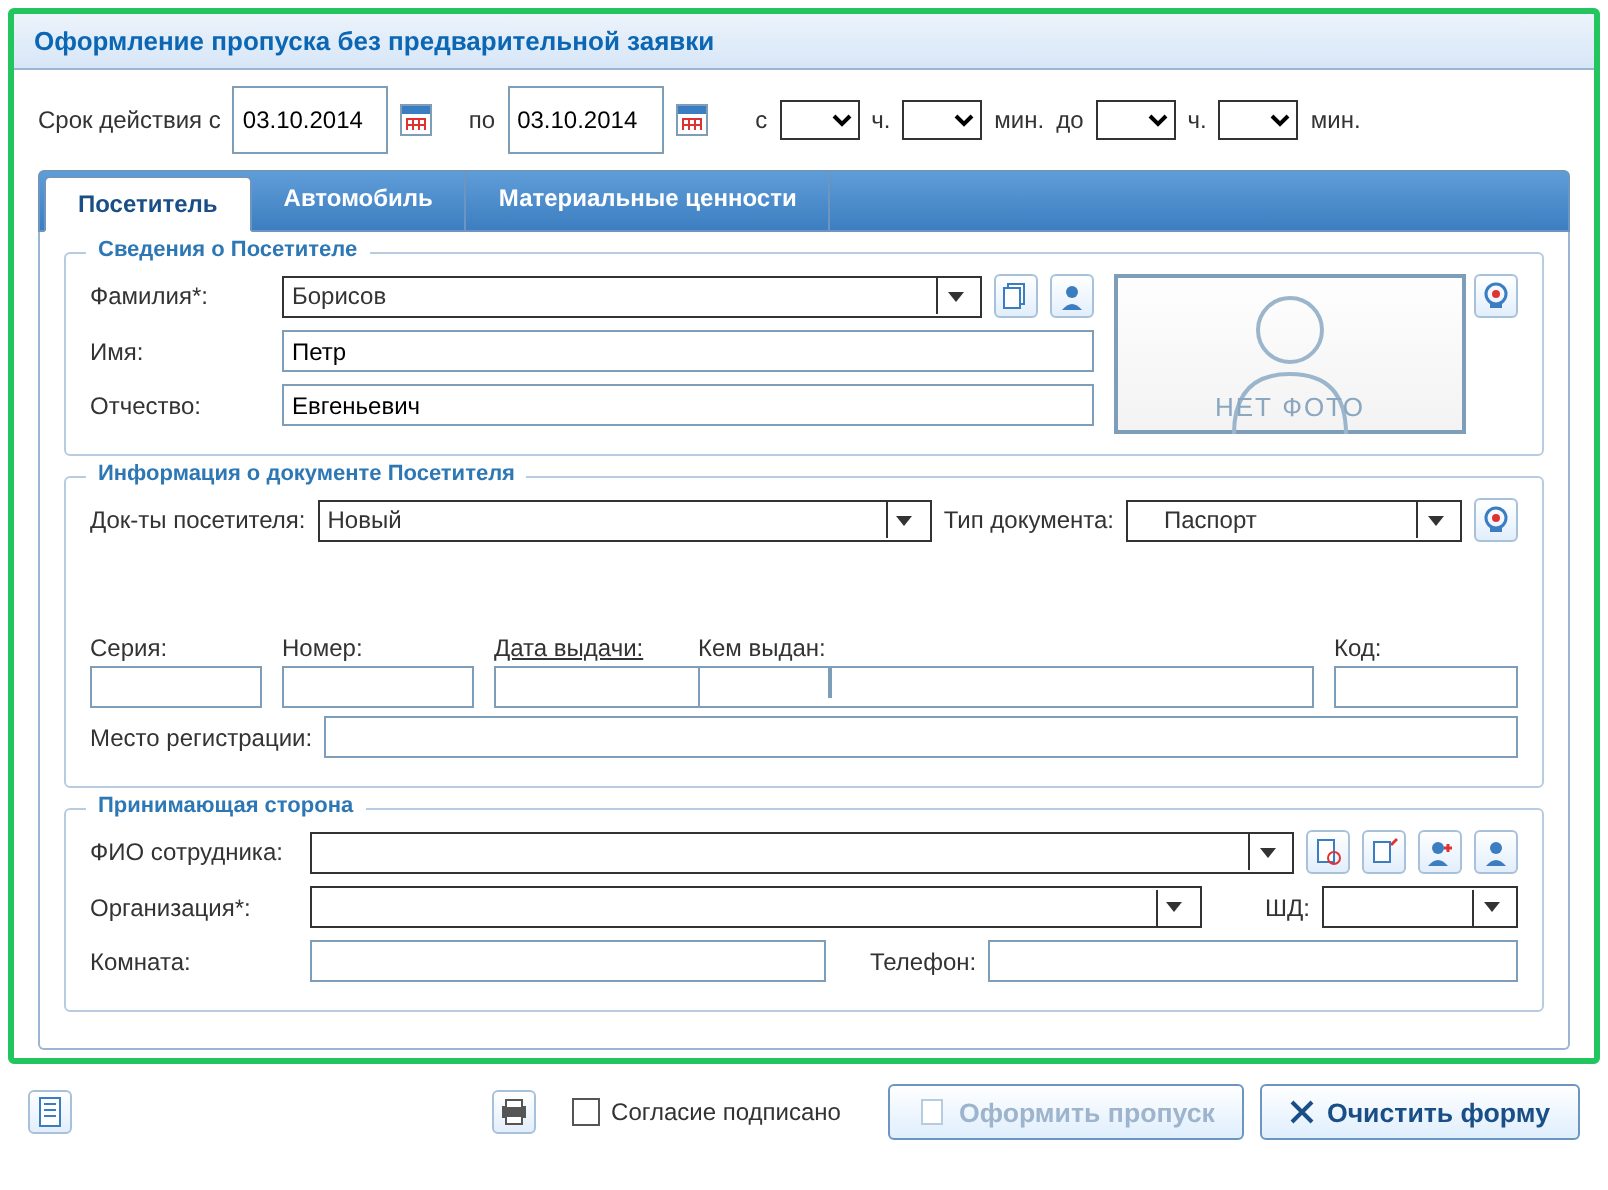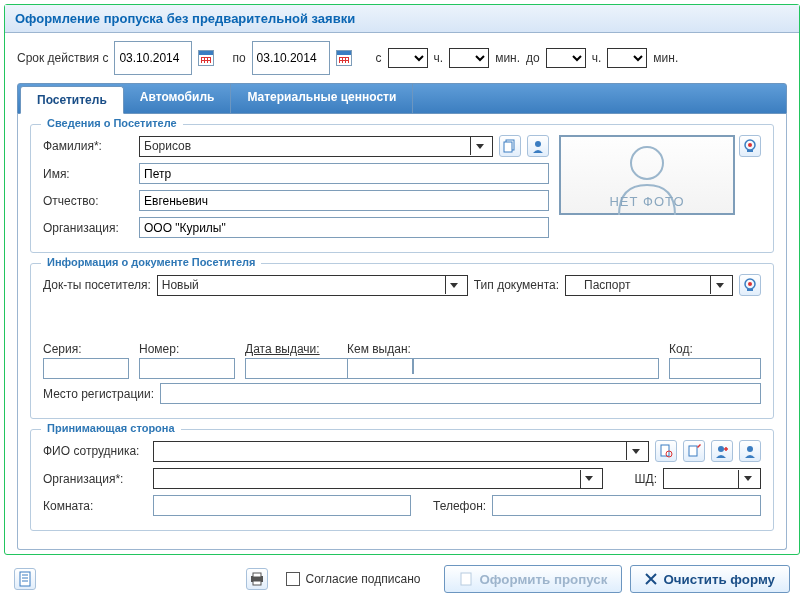--- a/index.html
+++ b/index.html
@@ -1,17 +1,17 @@
 <!DOCTYPE html>
 <html><head>
 <meta charset="utf-8">
 <style>
 * { box-sizing: border-box; margin: 0; padding: 0; }
 body { font-family: Arial, sans-serif; font-size: 12px; color: #333; background: #fff; padding: 4px; }
-.panel { border: 1px solid #22c55e; border-radius: 3px; background: #fff; width: 796px; }
+.panel { border: 3px solid #22c55e; border-radius: 3px; background: #fff; width: 796px; }
 .panel-header { background: linear-gradient(#ecf3fb, #d7e6f7); padding: 6px 10px; color: #0b66b3; font-weight: bold; font-size: 13px; border-bottom: 1px solid #9cb5d0; }
 .panel-body { padding: 8px 12px 4px; }
 .date-row { display: flex; align-items: center; gap: 6px; margin-bottom: 8px; }
 .date-row .lbl { color: #333; }
 .date-input { width: 78px; height: 20px; border: 1px solid #7e9db9; padding: 16px 4px; font-size: 12px; }
 .cal-icon { width: 16px; height: 16px; display: inline-block; position: relative; border: 1px solid #7e9db9; background: #fff; }
 .cal-icon::before { content: ""; position: absolute; top: 0; left: 0; right: 0; height: 4px; background: #3b7dc1; }
 .cal-icon::after { content: ""; position: absolute; top: 6px; left: 2px; right: 2px; bottom: 2px; background: repeating-linear-gradient(90deg,#d33,#d33 1px,transparent 1px,transparent 3px), repeating-linear-gradient(#d33,#d33 1px,transparent 1px,transparent 3px); background-size: 3px 3px; }
 .sel-small { height: 20px; width: 40px; border: 1px solid #333; background: #fff; }
 .tabs { display: flex; background: linear-gradient(#5f9dd8,#3c7ec0); border: 1px solid #6c96c0; border-radius: 3px 3px 0 0; }
@@ -102,24 +102,20 @@
                 </span>
             </div>
             <div class="row">
               <span class="label">Имя:</span>
               <input class="txt" style="flex: 1 1 0%;" value="Петр">
             </div>
             <div class="row">
               <span class="label">Отчество:</span>
               <input class="txt" style="flex: 1 1 0%;" value="Евгеньевич">
             </div>
-            <div class="row">
-              <span class="label">Организация:</span>
-              <input class="txt" style="flex: 1 1 0%;" value="ООО &quot;Курилы&quot;">
-            </div>
           </div>
           <div style="display:flex; align-items:flex-start; gap:4px;">
             <div class="photo-box">
               <svg class="avatar-svg" viewBox="0 0 80 80">
                 <circle cx="40" cy="26" r="16" fill="none" stroke="#9bb6cc" stroke-width="2"></circle>
                 <path d="M12 78 Q12 48 40 48 Q68 48 68 78" fill="none" stroke="#9bb6cc" stroke-width="2"></path>
               </svg>
               <div class="photo-caption">НЕТ ФОТО</div>
             </div>
             <span class="icon-btn">

